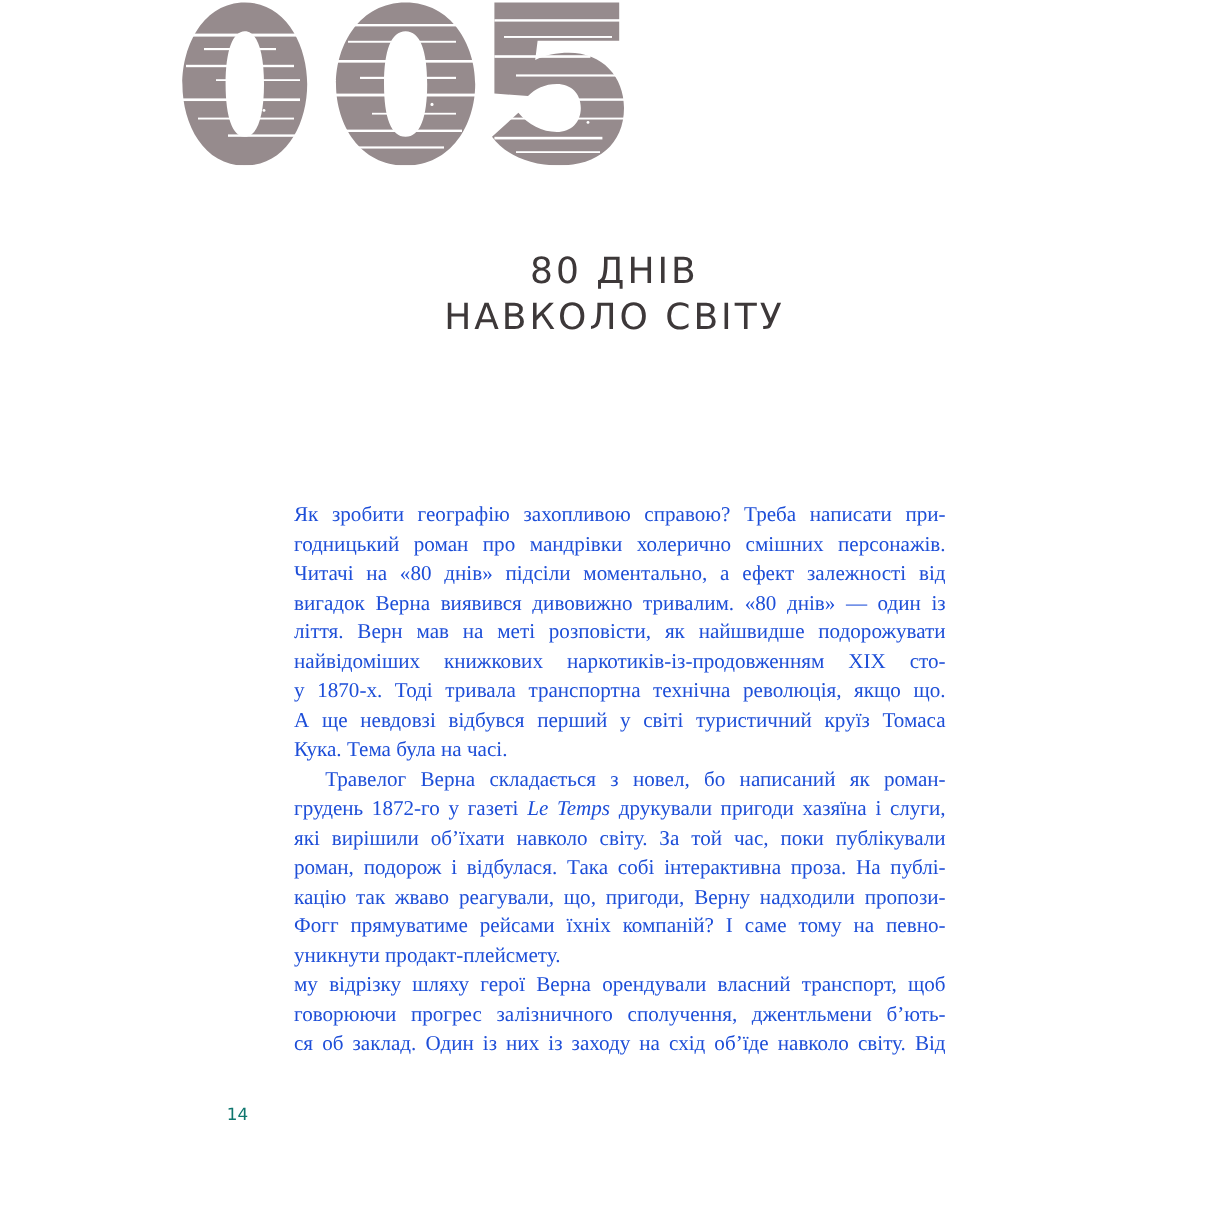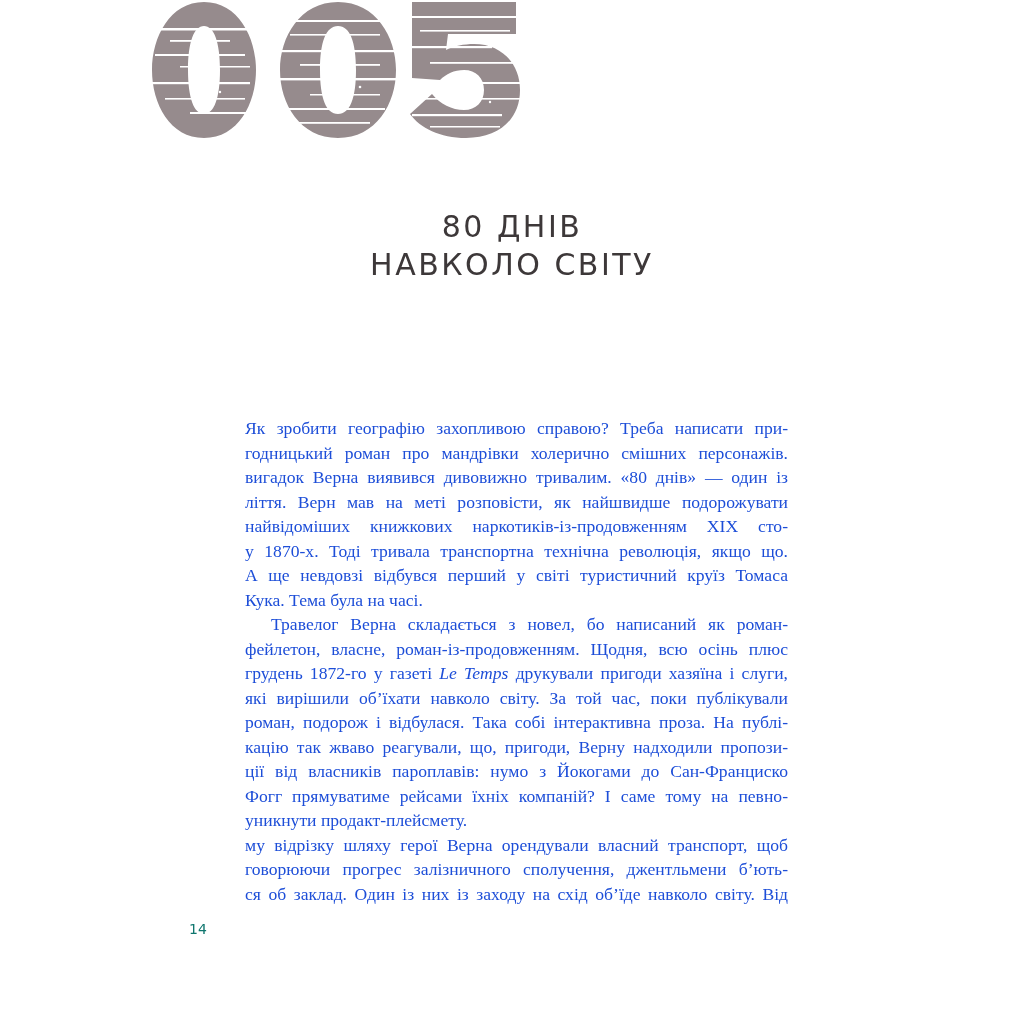--- a/index.html
+++ b/index.html
@@ -134,33 +134,32 @@
 </div>
 
 <div class="title-block">
   <div class="title-line">80 ДНІВ</div>
   <div class="title-line">НАВКОЛО СВІТУ</div>
 </div>
 
 <div class="body-text">
   <span class="line">Як зробити географію захопливою справою? Треба написати при-</span>
   <span class="line">годницький роман про мандрівки холерично смішних персонажів.</span>
+  <span class="line">Читачі на «80 днів» підсіли моментально, а ефект залежності від</span>
   <span class="line">вигадок Верна виявився дивовижно тривалим. «80 днів» — один із</span>
   <span class="line">ліття. Верн мав на меті розповісти, як найшвидше подорожувати</span>
   <span class="line">найвідоміших книжкових наркотиків-із-продовженням XIX сто-</span>
   <span class="line">у 1870-х. Тоді тривала транспортна технічна революція, якщо що.</span>
   <span class="line">А ще невдовзі відбувся перший у світі туристичний круїз Томаса</span>
   <span class="line last">Кука. Тема була на часі.</span>
   <span class="line indent">Травелог Верна складається з новел, бо написаний як роман-</span>
-  <span class="line">фейлетон, власне, роман-із-продовженням. Щодня, всю осінь плюс</span>
   <span class="line"><span>грудень 1872-го у газеті</span> <em>Le Temps</em> <span>друкували пригоди хазяїна і слуги,</span></span>
   <span class="line">які вирішили об’їхати навколо світу. За той час, поки публікували</span>
   <span class="line">роман, подорож і відбулася. Така собі інтерактивна проза. На публі-</span>
   <span class="line">кацію так жваво реагували, що, пригоди, Верну надходили пропози-</span>
-  <span class="line">ції від власників пароплавів: нумо з Йокогами до Сан-Франциско</span>
   <span class="line">Фогг прямуватиме рейсами їхніх компаній? І саме тому на певно-</span>
   <span class="line last">уникнути продакт-плейсмету.</span>
   <span class="line">му відрізку шляху герої Верна орендували власний транспорт, щоб</span>
   <span class="line">говорюючи прогрес залізничного сполучення, джентльмени б’ють-</span>
   <span class="line">ся об заклад. Один із них із заходу на схід об’їде навколо світу. Від</span>
 </div>
 
 <div class="page-number">14</div>
 
 </body></html>

